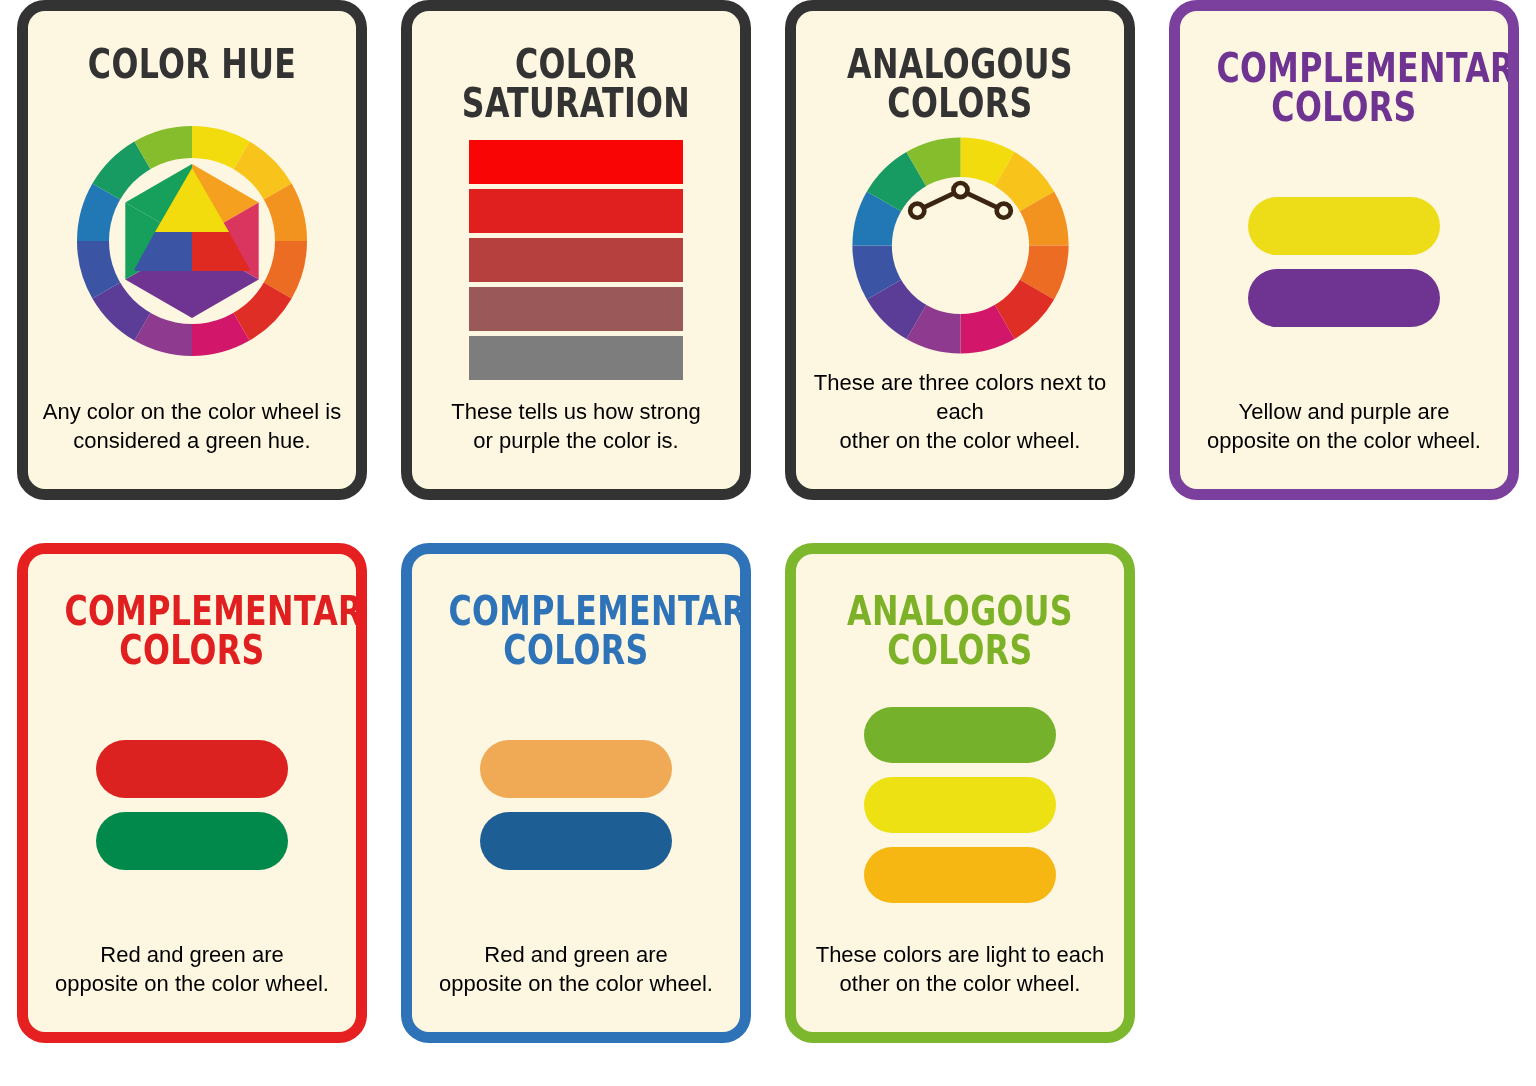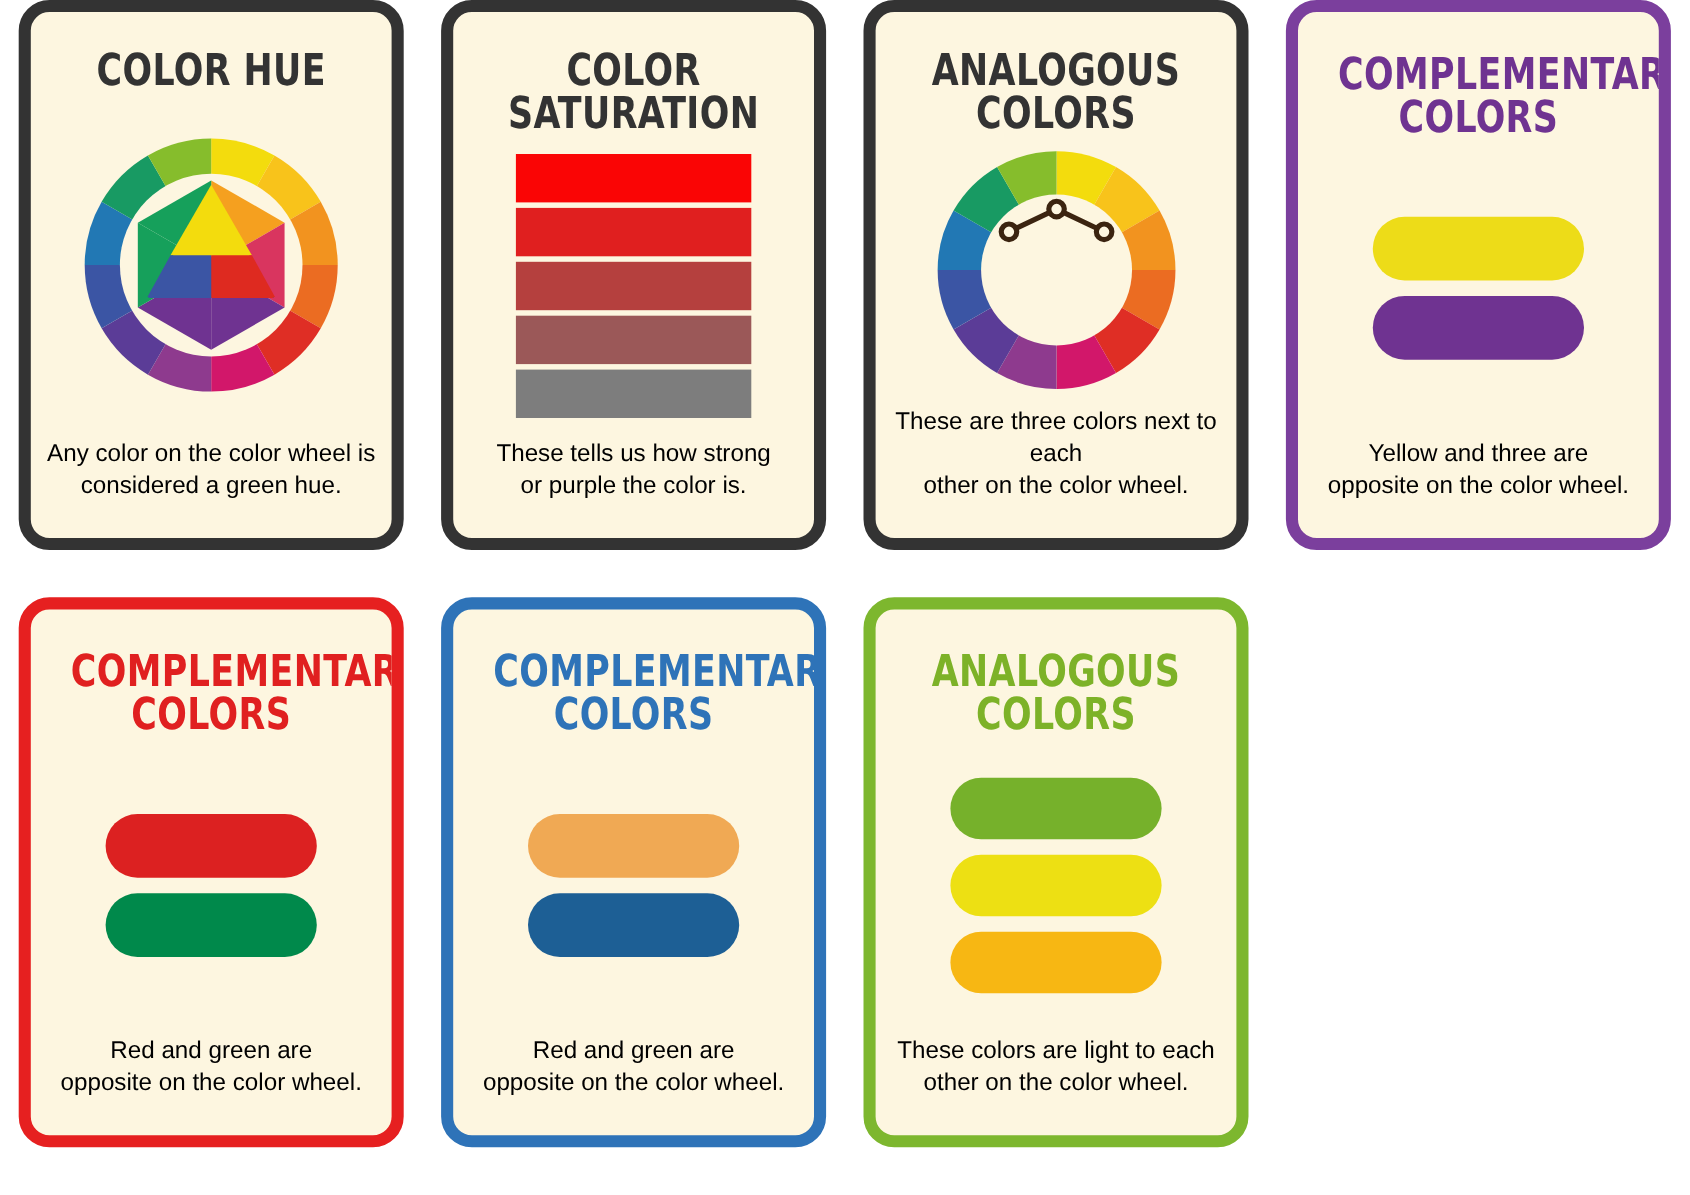--- a/index.html
+++ b/index.html
@@ -264,21 +264,21 @@
         <span class="tl">COMPLEMENTARY</span>
         <span class="tl">COLORS</span>
       </div>
       <div class="card-art">
         <div class="pill-stack">
           <div class="pill" style="background:#EDDC18"></div>
           <div class="pill" style="background:#6F3391"></div>
         </div>
       </div>
       <div class="card-caption">
-        <span class="cl">Yellow and three are</span>
+        <span class="cl">Yellow and purple are</span>
         <span class="cl">opposite on the color wheel.</span>
       </div>
     </div>
   </div>
 
   <div class="card-slot">
     <div class="card b-red">
       <div class="card-title t-red" style="margin-top:38px">
         <span class="tl">COMPLEMENTARY</span>
         <span class="tl">COLORS</span>

